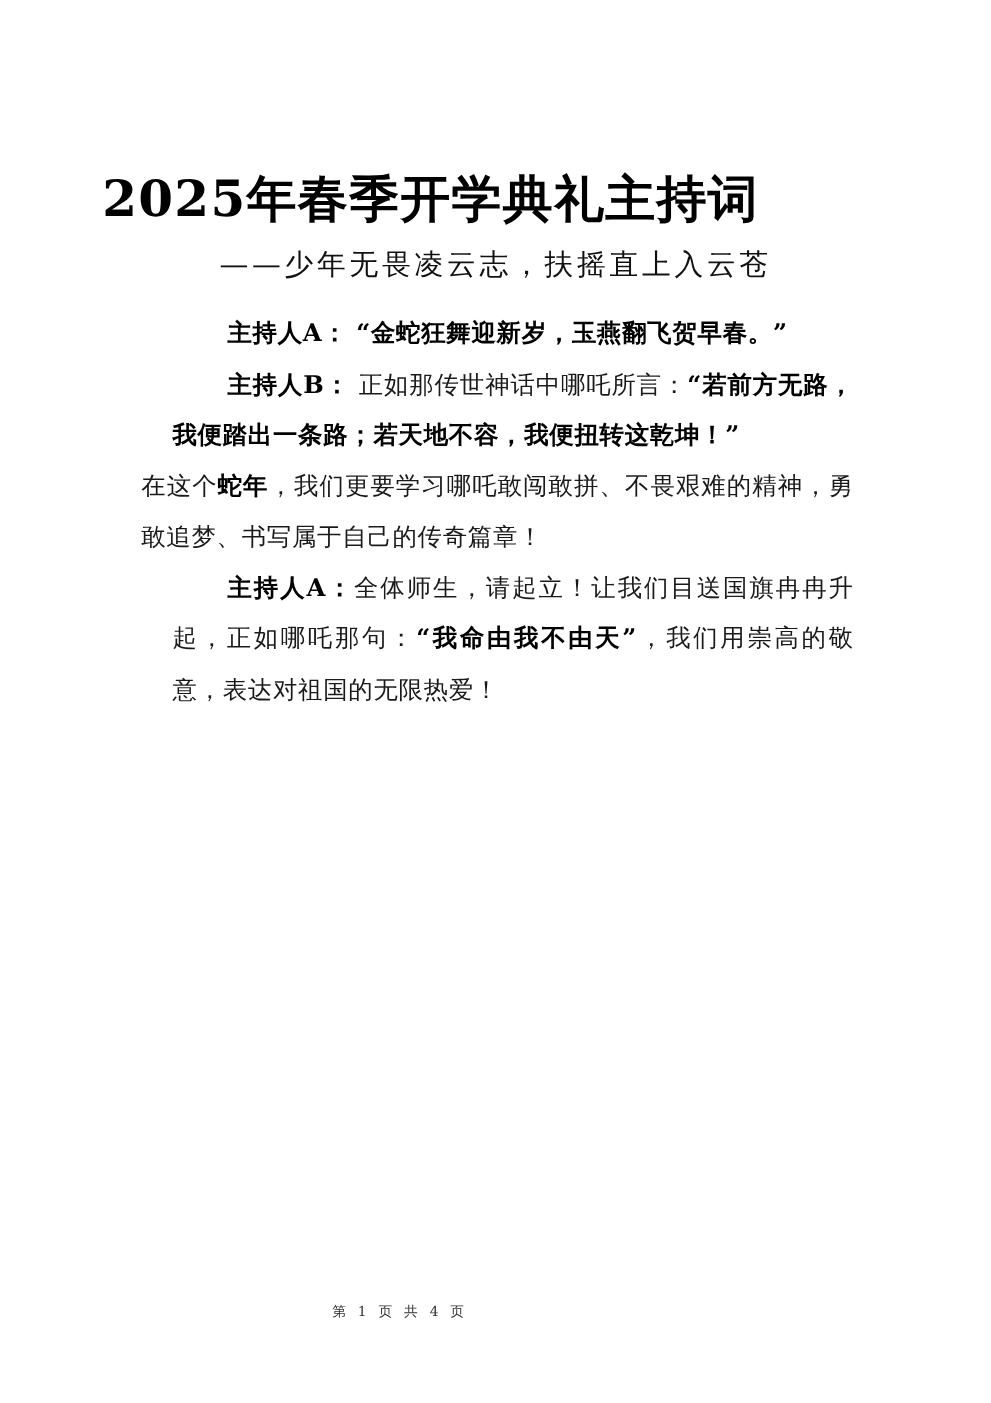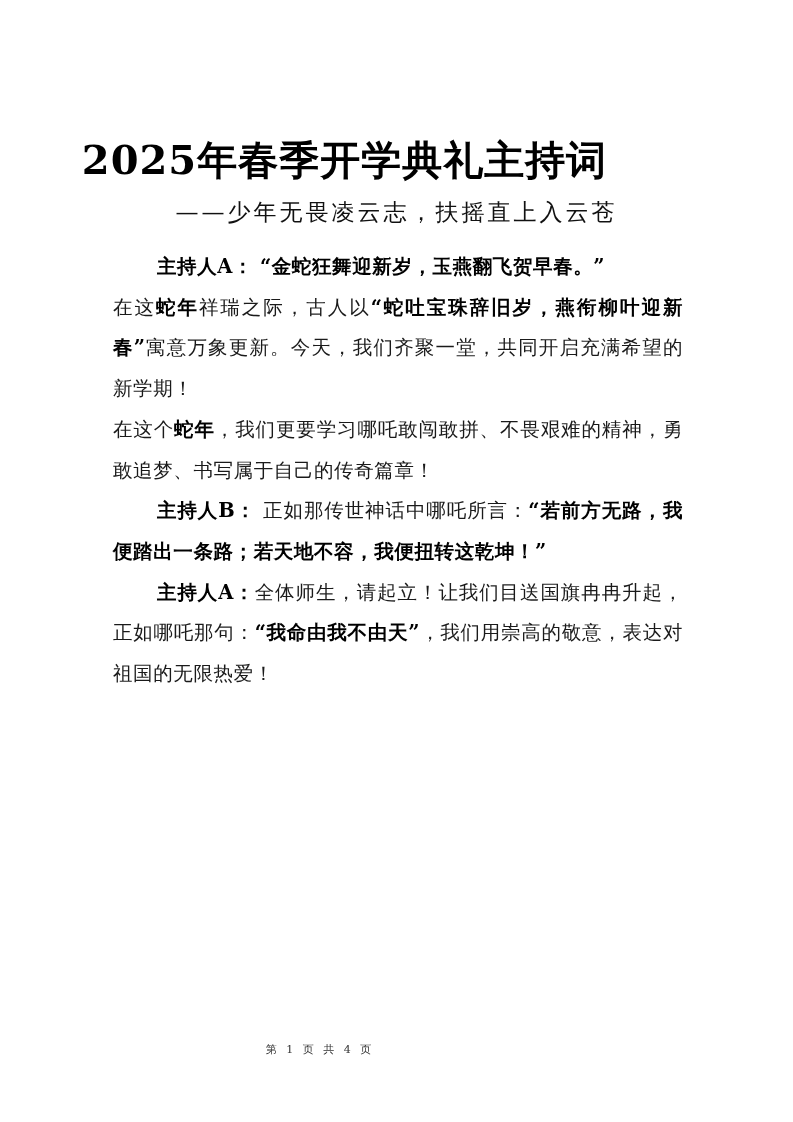--- a/index.html
+++ b/index.html
@@ -8,34 +8,33 @@
   .page { position: absolute; left: 0; top: 0; width: 793px; height: 1122px; }
   .title { position: absolute; top: 135px; left: 0; width: 689px; text-align: center;
            font-family: "DejaVu Serif", "Liberation Serif", serif; font-weight: bold;
            font-size: 40px; line-height: 50px; letter-spacing: 1px; color: #000; }
   .subtitle { position: absolute; top: 194px; left: 0; width: 793px; text-align: center;
               font-size: 23px; line-height: 36px; letter-spacing: 3px; color: #111; }
   .body { position: absolute; top: 247px; left: 113px; width: 570px;
           font-size: 19.5px; line-height: 40.7px; text-align: justify; color: #1a1a1a;
           letter-spacing: 0.6px; }
   .para { margin: 0; padding: 0; }
-  .para.indent { text-indent: 44px; }
+  .para.indent { text-indent: 44px; margin-left: 25px; }
   .b { font-weight: bold; color: #000; }
   .footer { position: absolute; top: 1042px; left: 0; width: 640px; text-align: center;
             font-size: 11px; color: #333; letter-spacing: 3px; }
 </style>
 </head>
 <body>
 
 <div class="page">
   <div class="title">2025年春季开学典礼主持词</div>
   <div class="subtitle">——少年无畏凌云志，扶摇直上入云苍</div>
 
   <div class="body">
     <p class="para indent"><span class="b">主持人A：</span><span>  </span><span class="b">“金蛇狂舞迎新岁，玉燕翻飞贺早春。”</span></p>
-    <p class="para"><span>在这</span><span class="b">蛇年</span><span>祥瑞之际，古人以</span><span class="b">“蛇吐宝珠辞旧岁，燕衔柳叶迎新春”</span><span>寓意万象更新。今天，我们齐聚一堂，共同开启充满希望的新学期！</span></p>
+    <p class="para indent"><span class="b">主持人B：</span><span>  正如那传世神话中哪吒所言：</span><span class="b">“若前方无路，我便踏出一条路；若天地不容，我便扭转这乾坤！”</span></p>
     <p class="para"><span>在这个</span><span class="b">蛇年</span><span>，我们更要学习哪吒敢闯敢拼、不畏艰难的精神，勇敢追梦、书写属于自己的传奇篇章！</span></p>
-    <p class="para indent"><span class="b">主持人B：</span><span>  正如那传世神话中哪吒所言：</span><span class="b">“若前方无路，我便踏出一条路；若天地不容，我便扭转这乾坤！”</span></p>
     <p class="para indent"><span class="b">主持人A：</span><span>全体师生，请起立！让我们目送国旗冉冉升起，正如哪吒那句：</span><span class="b">“我命由我不由天”</span><span>，我们用崇高的敬意，表达对祖国的无限热爱！</span></p>
   </div>
 
   <div class="footer">第 1 页 共 4 页</div>
 </div>
 
 </body></html>

